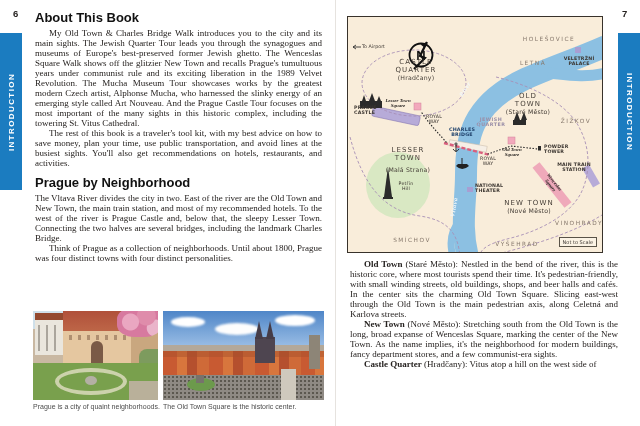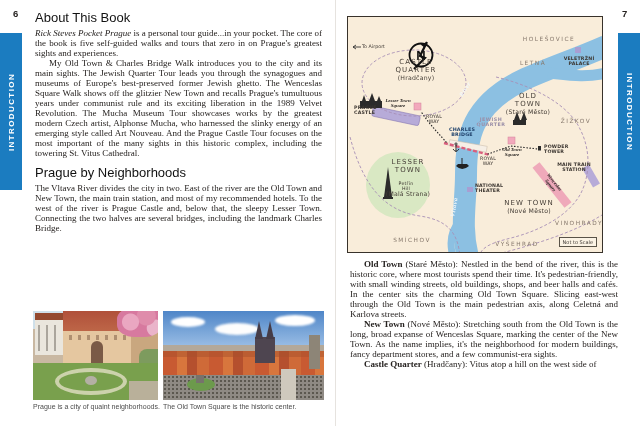--- a/index.html
+++ b/index.html
@@ -10,21 +10,21 @@
   .vtab{position:absolute;top:33px;width:22px;height:157px;background:#1b7cc0;}
   .vtab .rot{position:absolute;left:50%;top:50%;white-space:nowrap;
              font-family:"Liberation Sans",sans-serif;font-weight:bold;font-size:8px;
              letter-spacing:1.4px;color:#fff;}
   .vtab-left .rot{transform:translate(-50%,-50%) rotate(-90deg);}
   .vtab-right .rot{transform:translate(-50%,-50%) rotate(90deg);}
   .pagenum{position:absolute;top:8px;font-family:"Liberation Sans",sans-serif;
            font-weight:bold;font-size:9.5px;color:#262220;}
   
   .lp{position:absolute;left:35px;top:10px;width:287px;}
-  .h1{font-family:"Liberation Sans",sans-serif;font-weight:normal;font-size:13px;
+  .h1{font-family:"Liberation Sans",sans-serif;font-weight:bold;font-size:13px;
       margin:0 0 3px 0;color:#111;}
   .h1.second{margin-top:7px;}
   .bodyp{margin:0;font-size:9px;line-height:10px;text-align:justify;}
   .ind{text-indent:14px;}
   
   .rp{position:absolute;left:350px;top:259px;width:268px;}
   .rp p{margin:0;font-size:9px;line-height:10px;text-align:justify;text-indent:14px;}
   .rp b{font-weight:bold;}
   
   .photo{position:absolute;top:311px;height:89px;overflow:hidden;background:#c9b8a2;}
@@ -70,24 +70,25 @@
 
   <div class="vtab vtab-left" style="left:0;">
     <span class="rot">INTRODUCTION</span>
   </div>
   <div class="vtab vtab-right" style="left:618px;">
     <span class="rot">INTRODUCTION</span>
   </div>
 
   <div class="lp">
     <h2 class="h1">About This Book</h2>
-    <p class="bodyp"><i>Rick Steves Pocket Prague</i><span> is a personal tour guide...in your pocket. The core of the book is five self-guided walks and tours that zero in on Prague's greatest sights and experiences.</span></p>
     <p class="bodyp ind">My Old Town &amp; Charles Bridge Walk introduces you to the city and its main sights. The Jewish Quarter Tour leads you through the synagogues and museums of Europe's best-preserved former Jewish ghetto. The Wenceslas Square Walk shows off the glitzier New Town and recalls Prague's tumultuous years under communist rule and its exciting liberation in the 1989 Velvet Revolution. The Mucha Museum Tour showcases works by the greatest modern Czech artist, Alphonse Mucha, who harnessed the slinky energy of an emerging style called Art Nouveau. And the Prague Castle Tour focuses on the most important of the many sights in this historic complex, including the towering St. Vitus Cathedral.</p>
-    <h2 class="h1 second">Prague by Neighborhoods</h2>
+    <p class="bodyp ind">The rest of this book is a traveler's tool kit, with my best advice on how to save money, plan your time, use public transportation, and avoid lines at the busiest sights. You'll also get recommendations on hotels, restaurants, and activities.</p>
+    <h2 class="h1 second">Prague by Neighborhood</h2>
     <p class="bodyp">The Vltava River divides the city in two. East of the river are the Old Town and New Town, the main train station, and most of my recommended hotels. To the west of the river is Prague Castle and, below that, the sleepy Lesser Town. Connecting the two halves are several bridges, including the landmark Charles Bridge.</p>
+    <p class="bodyp ind">Think of Prague as a collection of neighborhoods. Until about 1800, Prague was four distinct towns with four distinct personalities.</p>
   </div>
 
   <div class="photo" style="left:33px;width:125px;">
     <div style="left:0;top:0;width:42px;height:18px;background:#cfe0ea;"></div>
     <div style="left:2px;top:4px;width:30px;height:40px;background:#eae6dd;"></div>
     <div style="left:2px;top:2px;width:32px;height:7px;background:#94492f;"></div>
     <div style="left:5px;top:14px;width:24px;height:26px;background:repeating-linear-gradient(90deg,#6b655c 0 2px,transparent 2px 8px);opacity:.5;"></div>
     <div style="left:30px;top:0;width:95px;height:24px;background:linear-gradient(180deg,#b0503a,#c06a4a);"></div>
     <div style="left:30px;top:20px;width:70px;height:36px;background:#e5c7a0;"></div>
     <div style="left:58px;top:30px;width:12px;height:26px;background:#7a5a46;border-radius:6px 6px 0 0;"></div>
@@ -201,21 +202,21 @@
       <div class="nbsub">(Hradčany)</div>
     </div>
     <span class="ml fac leftanch" style="left:6px;top:88px;width:30px;">PRAGUE CASTLE</span>
 
     <span class="ml sqlabel" style="left:50px;top:81px;width:36px;">Lesser Town Square</span>
     <span class="ml fac" style="left:86px;top:97px;width:22px;font-weight:normal;">ROYAL WAY</span>
     <span class="ml fac" style="left:140px;top:139px;width:22px;font-weight:normal;">ROYAL WAY</span>
     <span class="ml bridgelbl" style="left:114px;top:110px;width:34px;">CHARLES BRIDGE</span>
 
     <div class="ml" style="left:60px;top:126px;width:60px;">
-      <div class="nbname" style="width:46px;margin:16px auto;">LESSER TOWN</div>
+      <div class="nbname" style="width:46px;margin:4px auto;">LESSER TOWN</div>
       <div class="nbsub">(Malá Strana)</div>
     </div>
     <span class="ml fac" style="left:58px;top:164px;width:22px;font-weight:normal;">Petřín Hill</span>
 
     <div class="ml" style="left:180px;top:76px;width:70px;">
       <div class="nbname" style="width:40px;margin:0 auto;">OLD TOWN</div>
       <div class="nbsub">(Staré Město)</div>
     </div>
     <span class="ml jewish" style="left:143px;top:100px;width:34px;">JEWISH QUARTER</span>
     <span class="ml sqlabel" style="left:164px;top:130px;width:30px;">Old Town Square</span>

